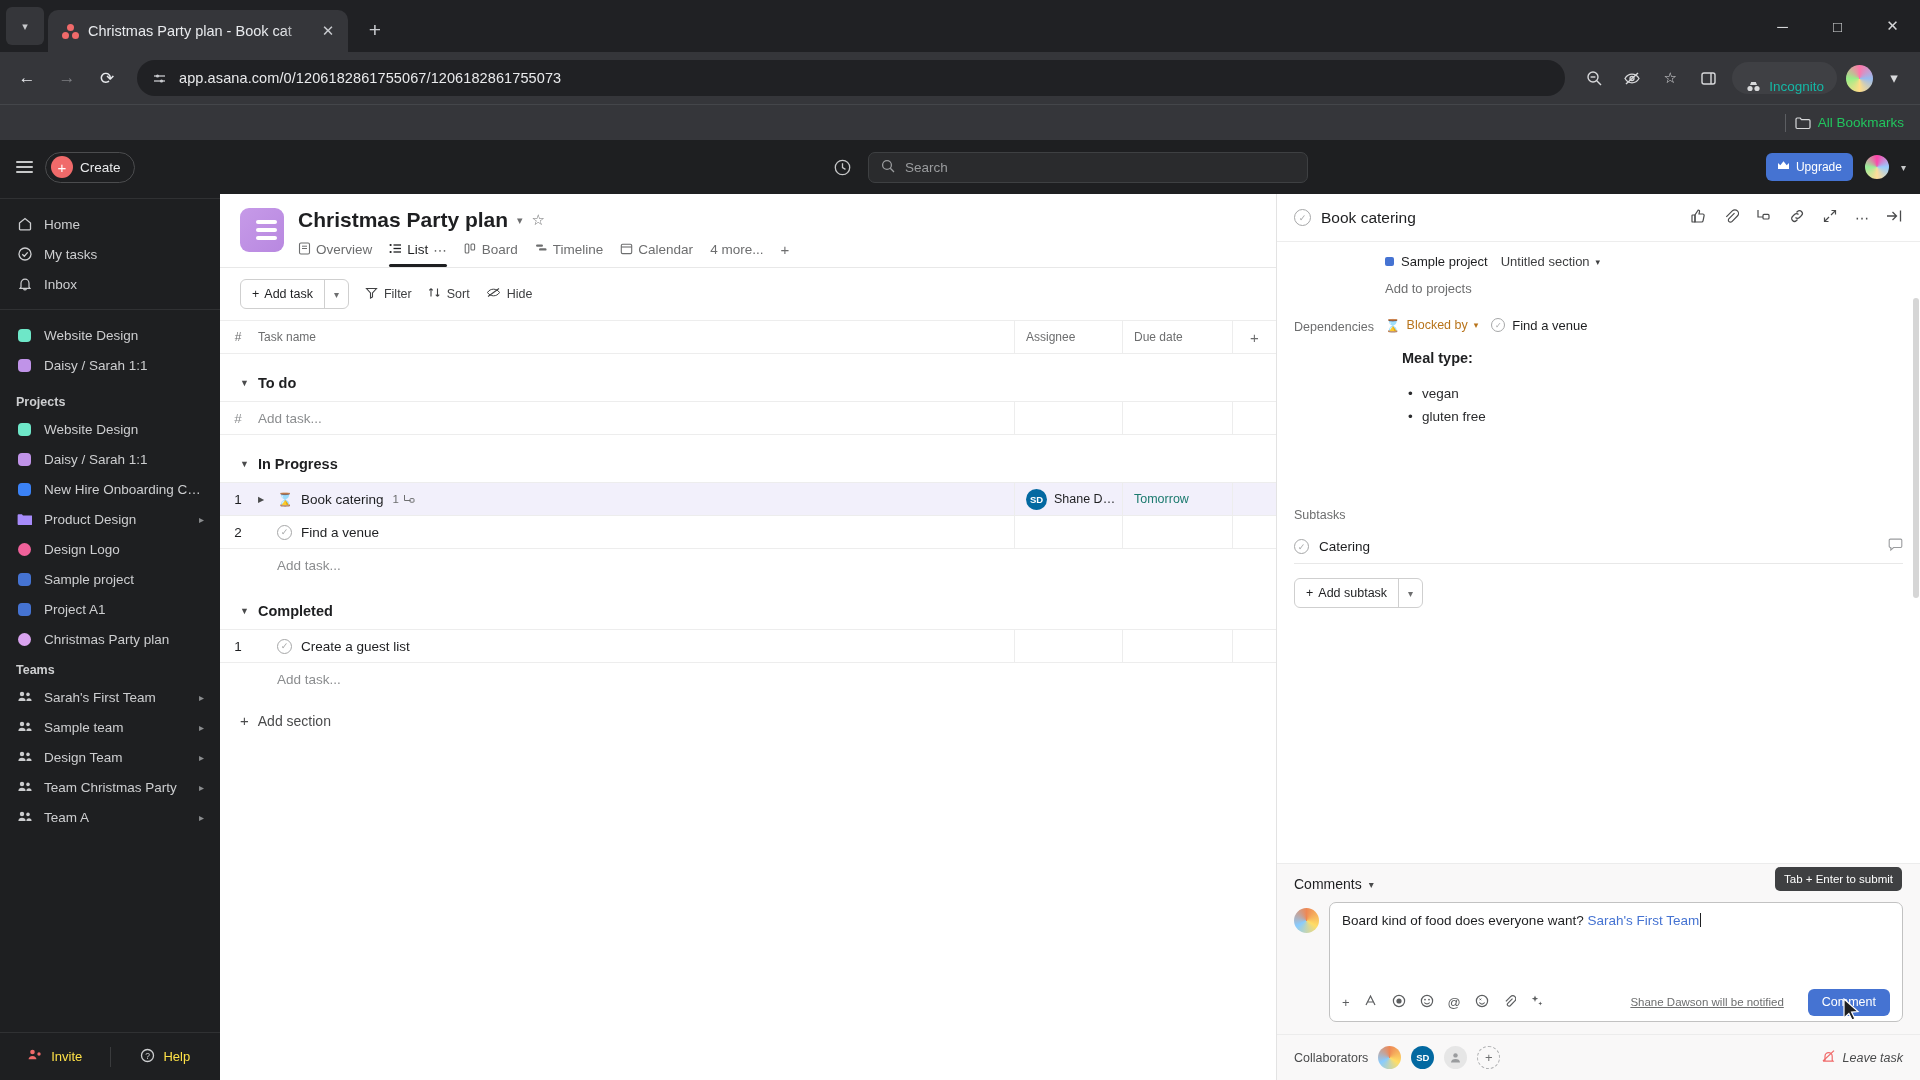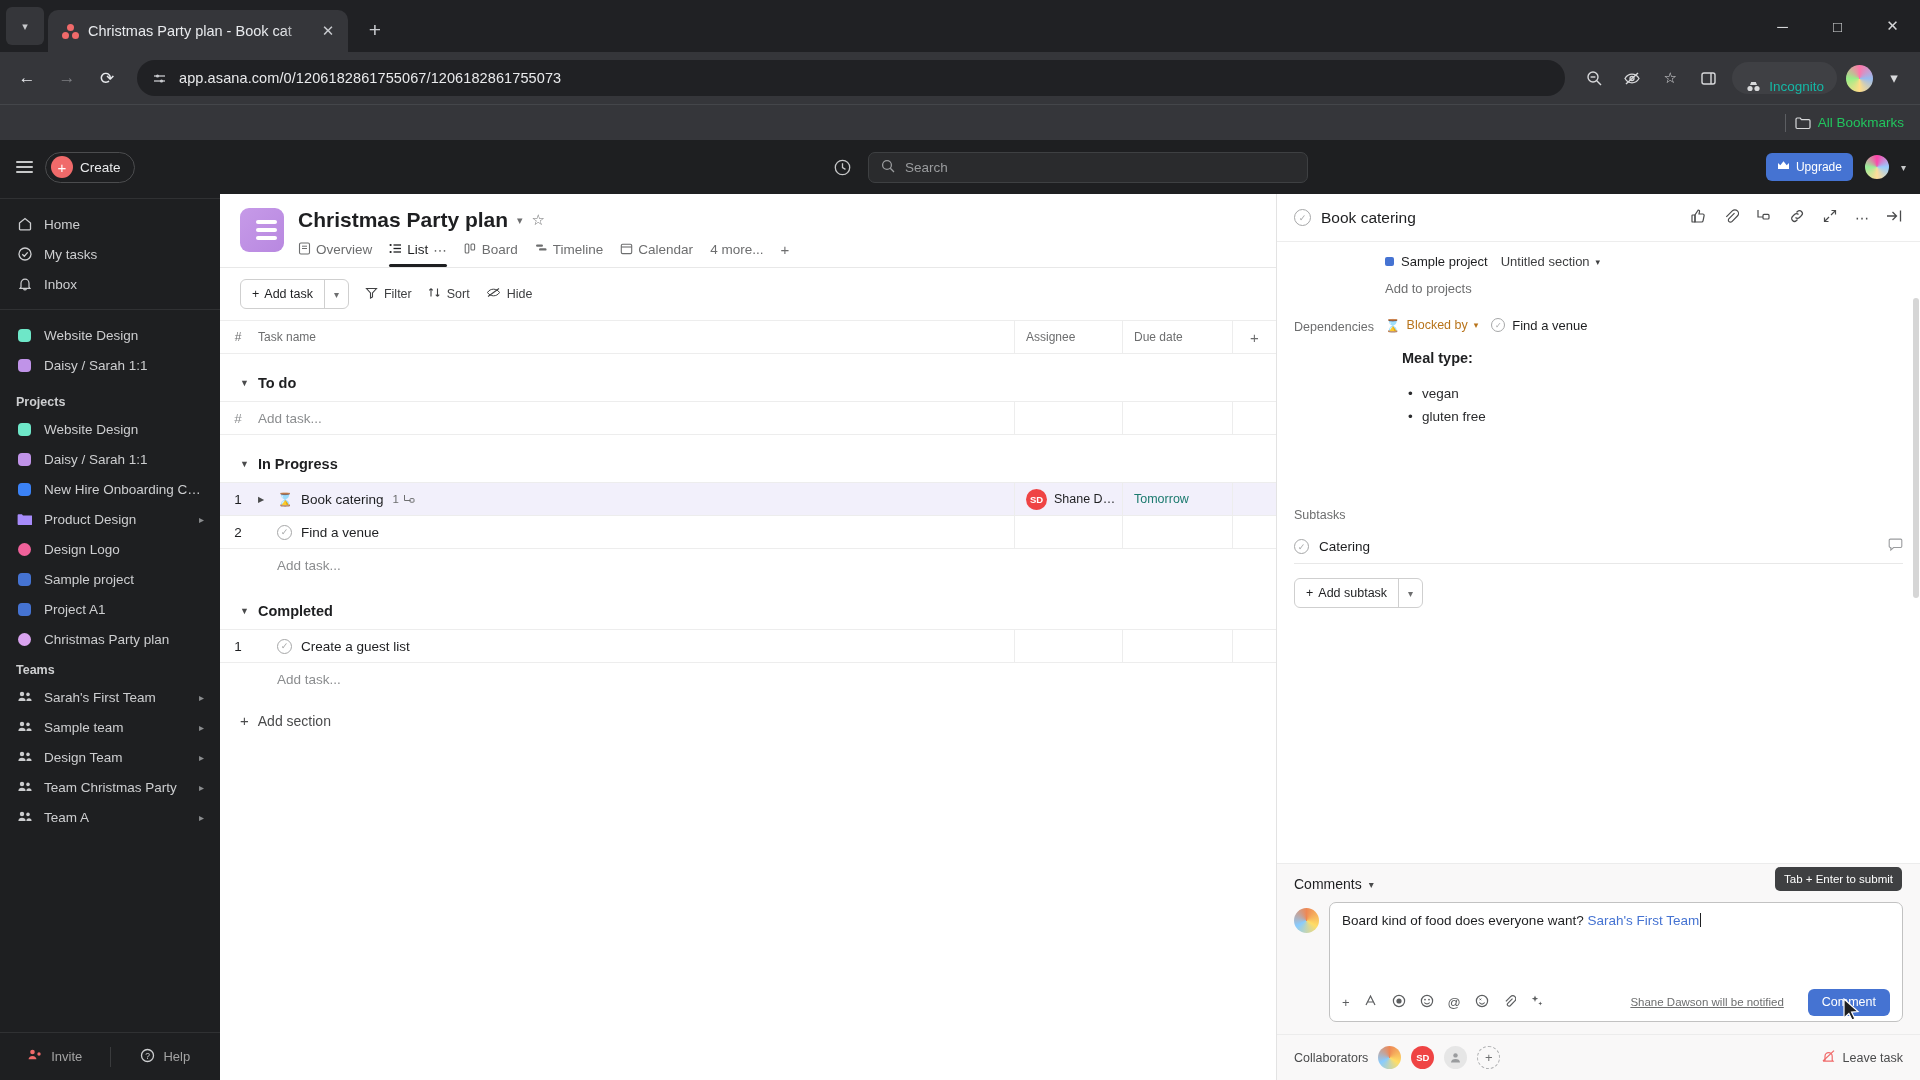--- a/index.html
+++ b/index.html
@@ -110,21 +110,21 @@
     align-items: center; justify-content: center; }
   .sb-label { overflow: hidden; text-overflow: ellipsis; }
   .sb-heading { font-size: 12.5px; font-weight: bold; color: #cdced0; padding: 9px 16px 5px; }
   .dot { width: 13px; height: 13px; border-radius: 4px; flex: none; }
   .chev-r { margin-left: auto; color: #8b8d8f; font-size: 10px; }
   .sb-bottom {
     position: absolute; bottom: 0; left: 0; right: 0; height: 48px;
     border-top: 1px solid #303133; display: flex; align-items: center;
   }
   .sb-bottom > div { flex: 1; display: flex; align-items: center; justify-content: center;
-    gap: 8px; font-size: 13px; color: #a3a3a3; }
+    gap: 8px; font-size: 13px; color: #fde047; }
   .sb-vline { flex: none !important; width: 1px; height: 20px; background: #3a3b3d; }
 
   
   .center {
     flex: 1; background: #ffffff; display: flex; flex-direction: column;
     min-width: 0; border-radius: 0; overflow: hidden; position: relative;
   }
   .topbar {
     height: 54px; background: #1e1f21; display: flex; align-items: center;
     justify-content: center; gap: 16px; flex: none; position: relative;
@@ -206,21 +206,21 @@
     font-size: 13.5px; color: #1e1f21; }
   .task-row.sel { background: #f2f0fb; }
   .task-row .col-assignee, .task-row .col-due, .task-row .col-plus { height: 33px; }
   .task-name-cell { display: flex; align-items: center; gap: 9px; flex: 1; min-width: 0; }
   .tri { width: 10px; color: #4a4b4c; font-size: 8px; flex: none; }
   .check-o { width: 15px; height: 15px; border-radius: 50%; border: 1.4px solid #a6a7a8;
     display: flex; align-items: center; justify-content: center; flex: none; font-size: 9px; color: #a6a7a8; }
   .hourglass { width: 15px; flex: none; color: #4a4b4c; font-size: 13px; text-align: center; }
   .subcount { display: flex; align-items: center; gap: 4px; color: #6d6e6f; font-size: 11.5px; }
   .av-sd {
-    width: 21px; height: 21px; border-radius: 50%; background: #ef4444; color: #fff;
+    width: 21px; height: 21px; border-radius: 50%; background: #0369a1; color: #fff;
     font-size: 9.5px; display: flex; align-items: center; justify-content: center; flex: none;
     font-weight: 600;
   }
   .assignee-cell { display: flex; align-items: center; gap: 7px; overflow: hidden; }
   .assignee-name { font-size: 12.5px; overflow: hidden; text-overflow: ellipsis; white-space: nowrap; }
   .due-txt { color: #1b7a6e; font-size: 12.5px; }
   .addsection { display: flex; align-items: center; gap: 9px; padding: 16px 0 0 20px;
     font-size: 14px; color: #4a4b4c; }
 
   
@@ -290,21 +290,21 @@
     position: absolute; right: 0px; top: -36px; background: #3f4042; color: #fff;
     font-size: 11.5px; padding: 6px 9px; border-radius: 5px; white-space: nowrap;
   }
   .collab-bar {
     height: 46px; border-top: 1px solid #ececec; display: flex; align-items: center;
     padding: 0 17px; gap: 10px; font-size: 12.5px; color: #4a4b4c; background: #f9f8f8;
   }
   .av-sm { width: 23px; height: 23px; border-radius: 50%; }
   .av-plus { width: 23px; height: 23px; border-radius: 50%; border: 1px dashed #b0b1b3;
     display: flex; align-items: center; justify-content: center; color: #6d6e6f; font-size: 13px; }
-  .leave-task { margin-left: auto; display: flex; align-items: center; gap: 7px; font-size: 12.5px; }
+  .leave-task { margin-left: auto; display: flex; align-items: center; gap: 7px; font-size: 12.5px; font-style: italic; }
   .scrollbar-v { position: absolute; right: 1px; top: 48px; width: 6px; background: #d6d6d6;
     border-radius: 3px; }
 </style>
 </head>
 <body>
 
 <div class="browser">
 
   <div class="tabstrip">
     <div class="tab-list-btn">▾</div>

